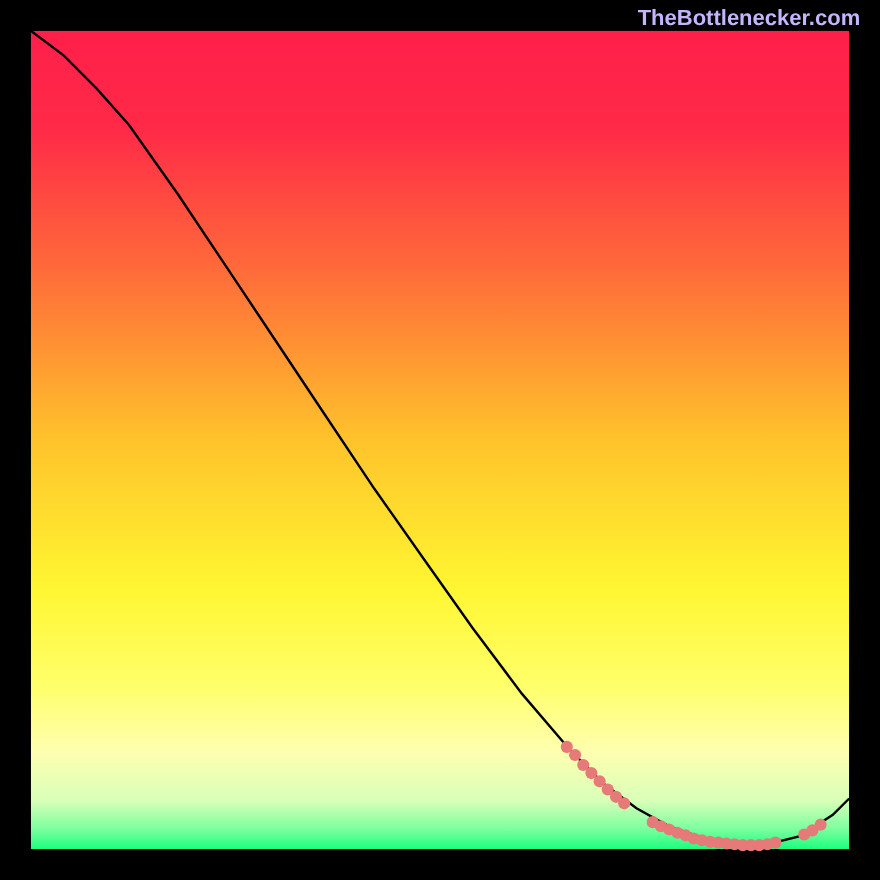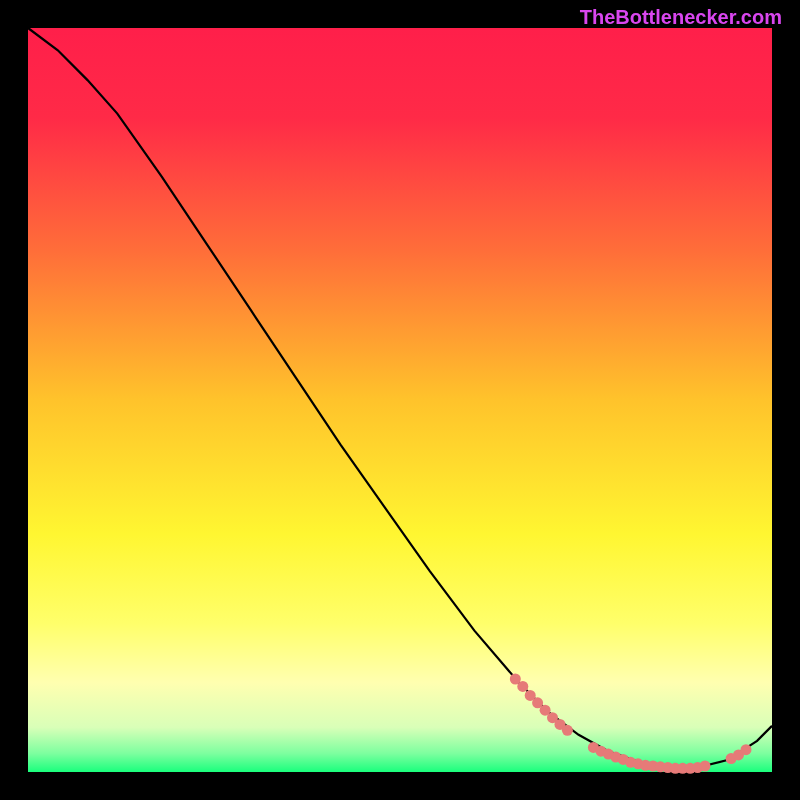--- a/index.html
+++ b/index.html
@@ -7,21 +7,21 @@
     width: 800px;
     height: 800px;
     background: #000;
     position: relative;
     font-family: Arial, sans-serif;
   }
   .attribution {
     position: absolute;
     top: 6px;
     right: 18px;
-    color: #d946ef;
+    color: #c4b5fd;
     font-size: 20px;
     font-weight: bold;
     z-index: 10;
   }
   .plot-area {
     position: absolute;
     left: 28px;
     top: 28px;
     width: 744px;
     height: 744px;

